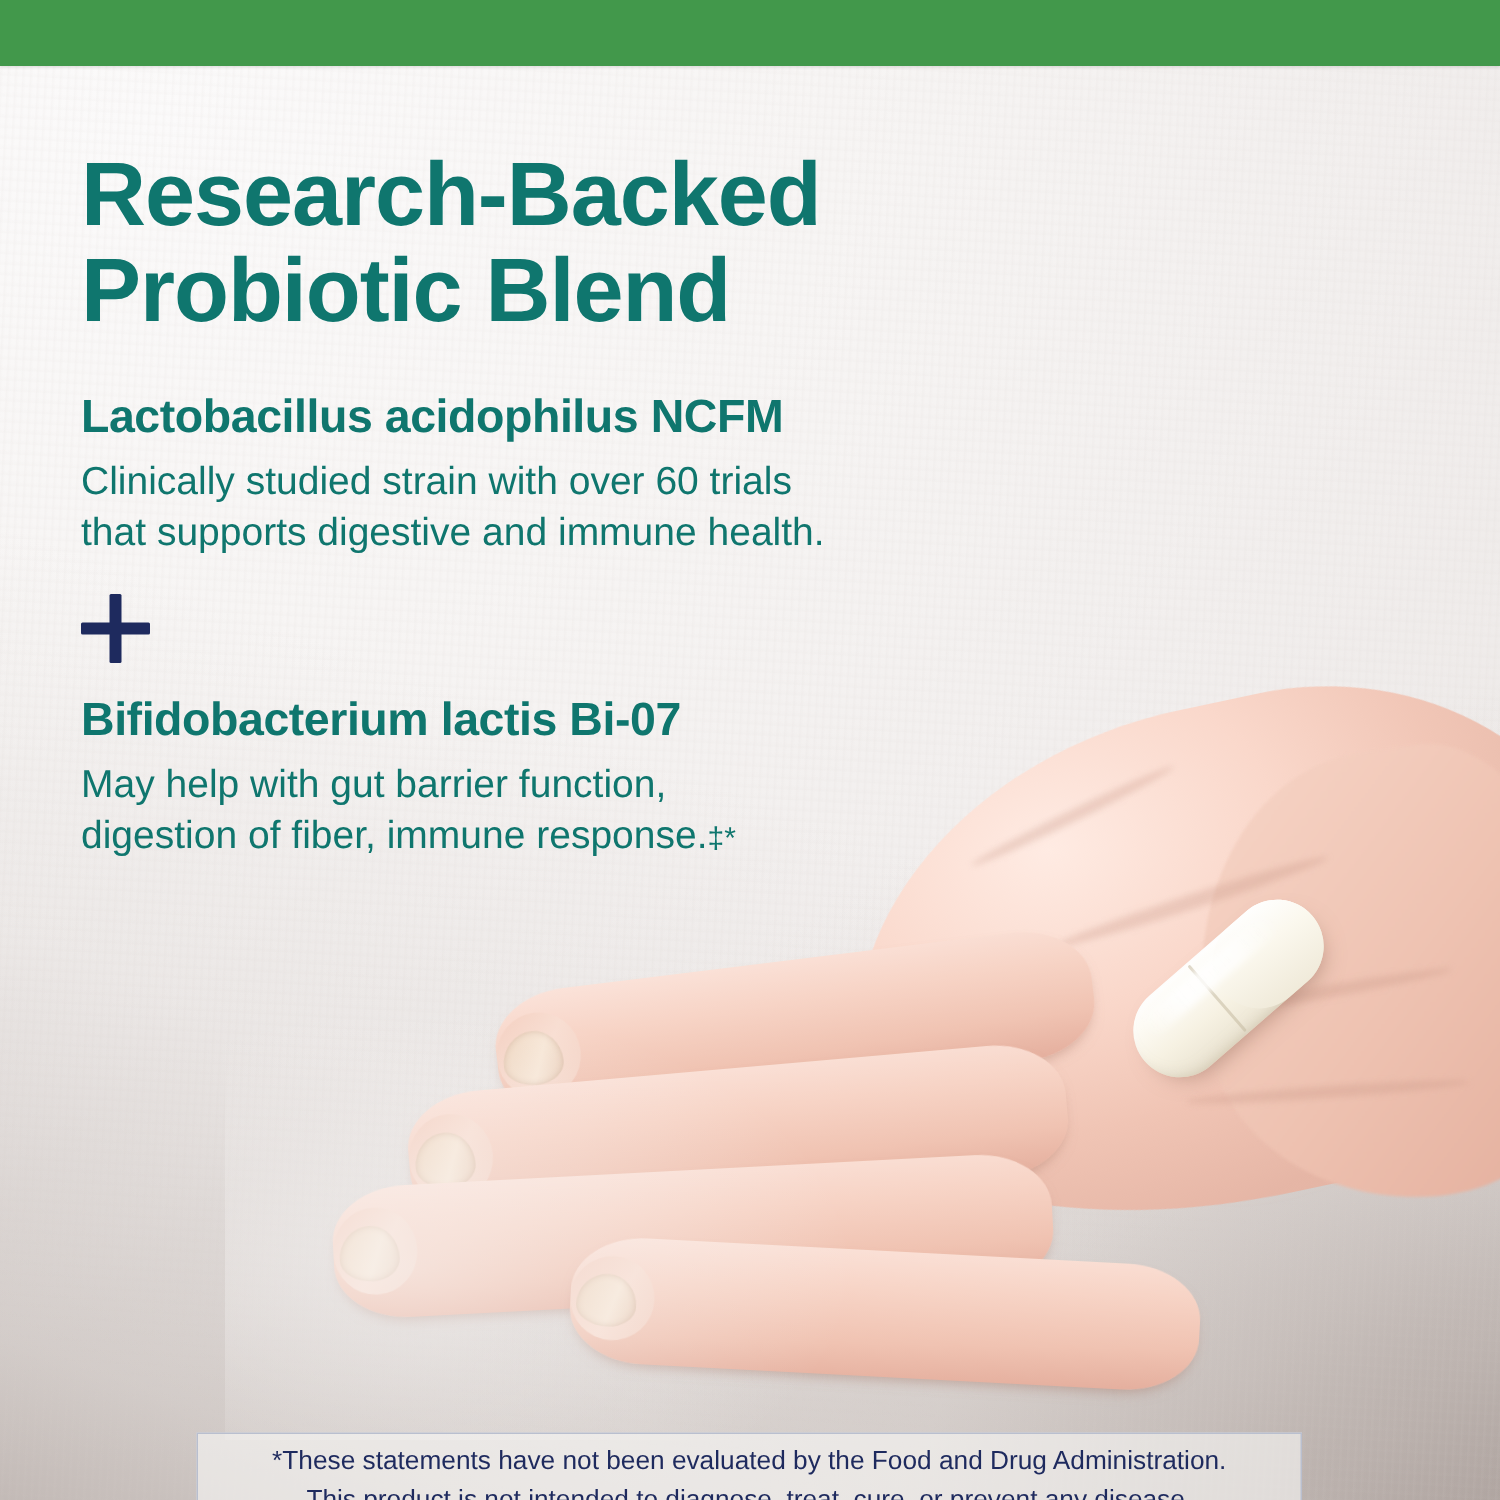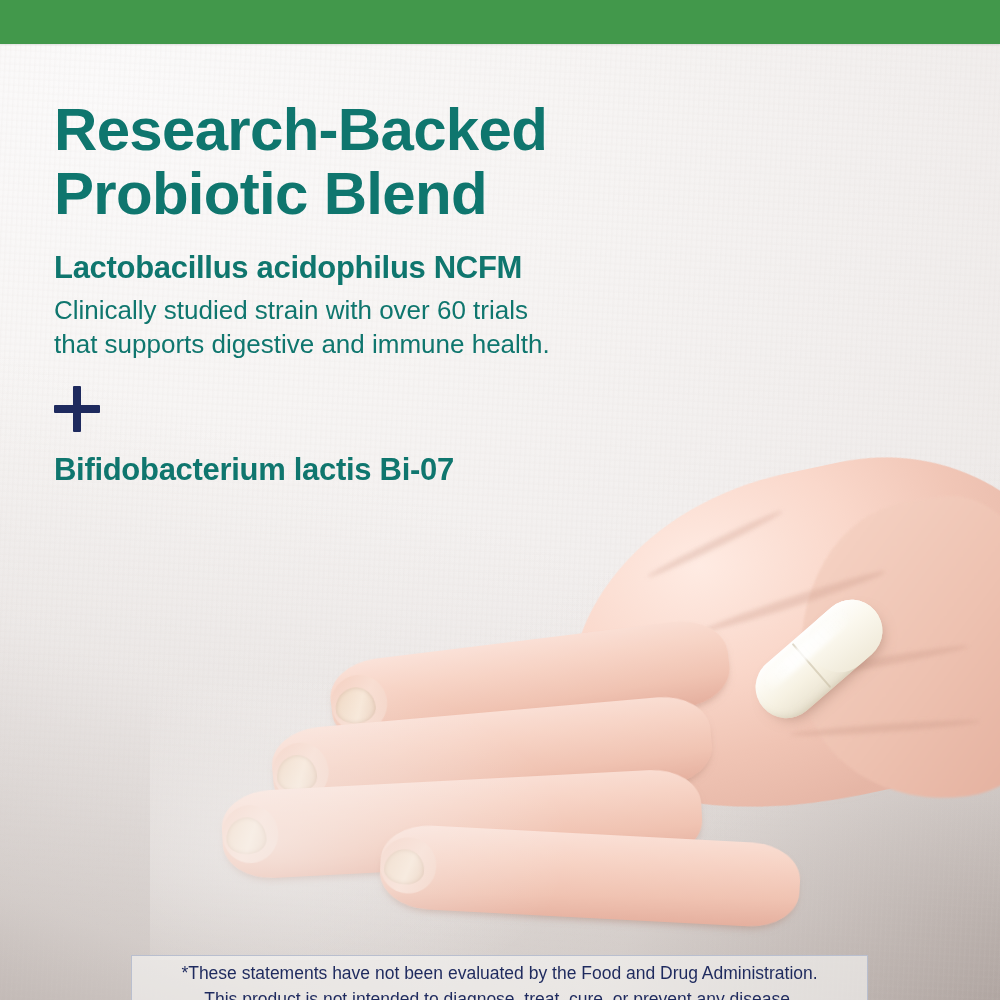--- a/index.html
+++ b/index.html
@@ -183,21 +183,21 @@
     color: #0f766e;
   }
   .headline {
     font-size: 60px;
     font-weight: bold;
     line-height: 1.07;
     letter-spacing: -0.7px;
     margin: 0;
     white-space: pre-line;
   }
-  .strain-block { margin-top: 24px; }
+  .strain-block { margin-top: 34px; }
   .strain-name {
     font-size: 31px;
     font-weight: bold;
     letter-spacing: -0.3px;
     margin: 0 0 8px 0;
   }
   .strain-desc {
     font-size: 26px;
     font-weight: normal;
     line-height: 1.30;
@@ -300,19 +300,21 @@
       <p class="strain-desc">Clinically studied strain with over 60 trials
 that supports digestive and immune health.</p>
     </div>
 
     <div class="plus-row">
       <span class="plus-sign"></span>
     </div>
 
     <div class="strain-block" style="margin-top:4px">
       <div class="strain-name">Bifidobacterium lactis Bi-07</div>
+      <p class="strain-desc"><span>May help with gut barrier function,
+digestion of fiber, immune response.</span><span class="marks">‡*</span></p>
     </div>
   </div>
 
   <div class="disclaimer">*These statements have not been evaluated by the Food and Drug Administration.
 This product is not intended to diagnose, treat, cure, or prevent any disease.</div>
 
 </div>
 
 </body></html>

